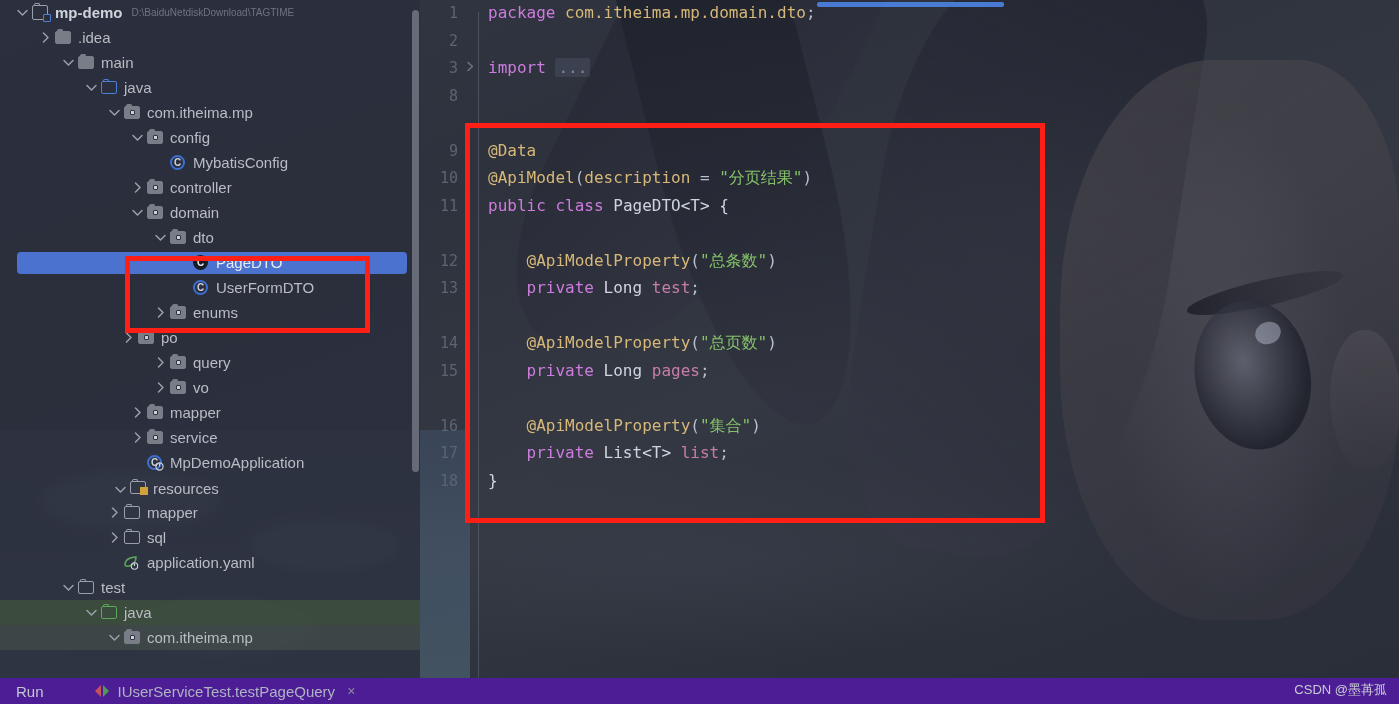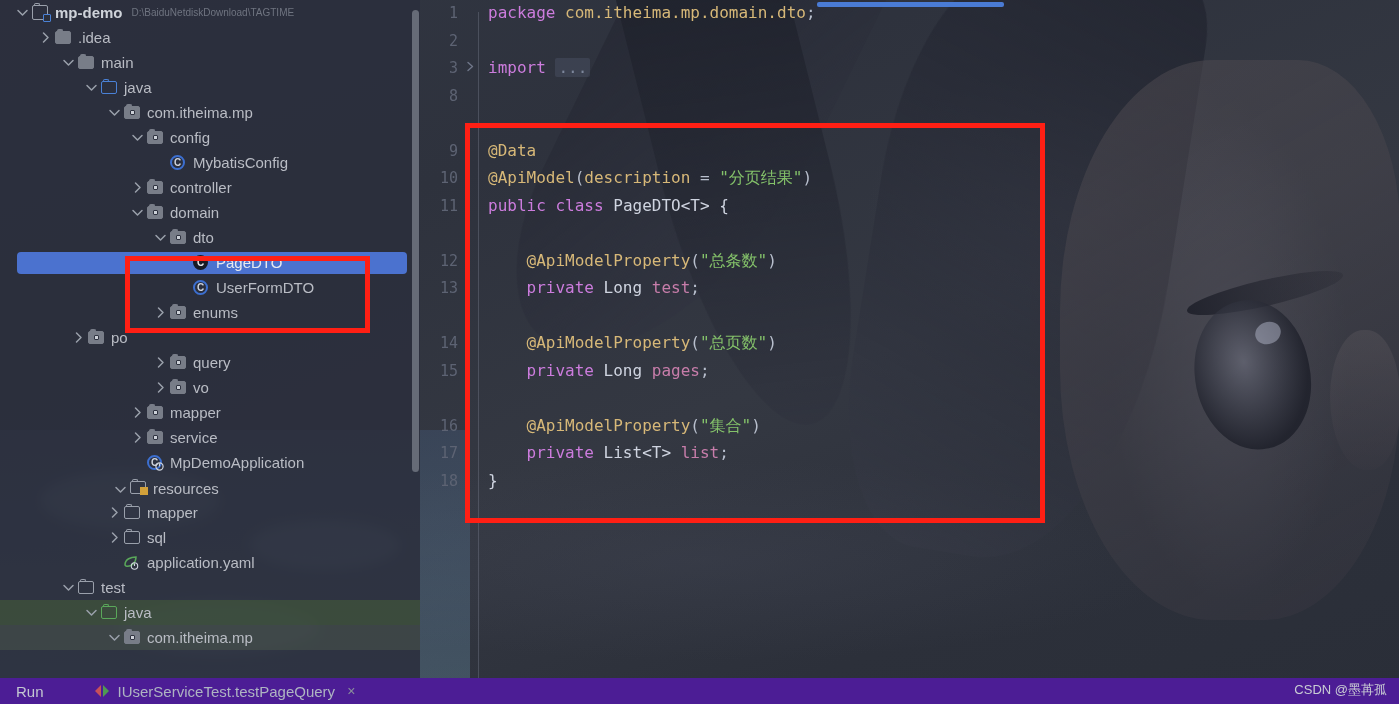--- a/index.html
+++ b/index.html
@@ -323,21 +323,21 @@
             </span>
             <span class="ico">
               <span class="folder filled">
                 <span class="dot"></span>
               </span>
             </span>
             <span class="lbl">enums</span>
           </span>
         </div>
         <div class="row">
-          <span style="display:flex;align-items:center;position:relative;padding-left:72px;">
+          <span style="display:flex;align-items:center;position:relative;padding-left:104px;margin-left:18px;">
             <span class="arrow">
               <svg width="13" height="13" viewBox="0 0 13 13">
                 <path d="M4.5,2 L9,6.5 L4.5,11" fill="none" stroke="#9aa0ab" stroke-width="1.5" stroke-linecap="round" stroke-linejoin="round"></path>
               </svg>
             </span>
             <span class="ico">
               <span class="folder filled">
                 <span class="dot"></span>
               </span>
             </span>

